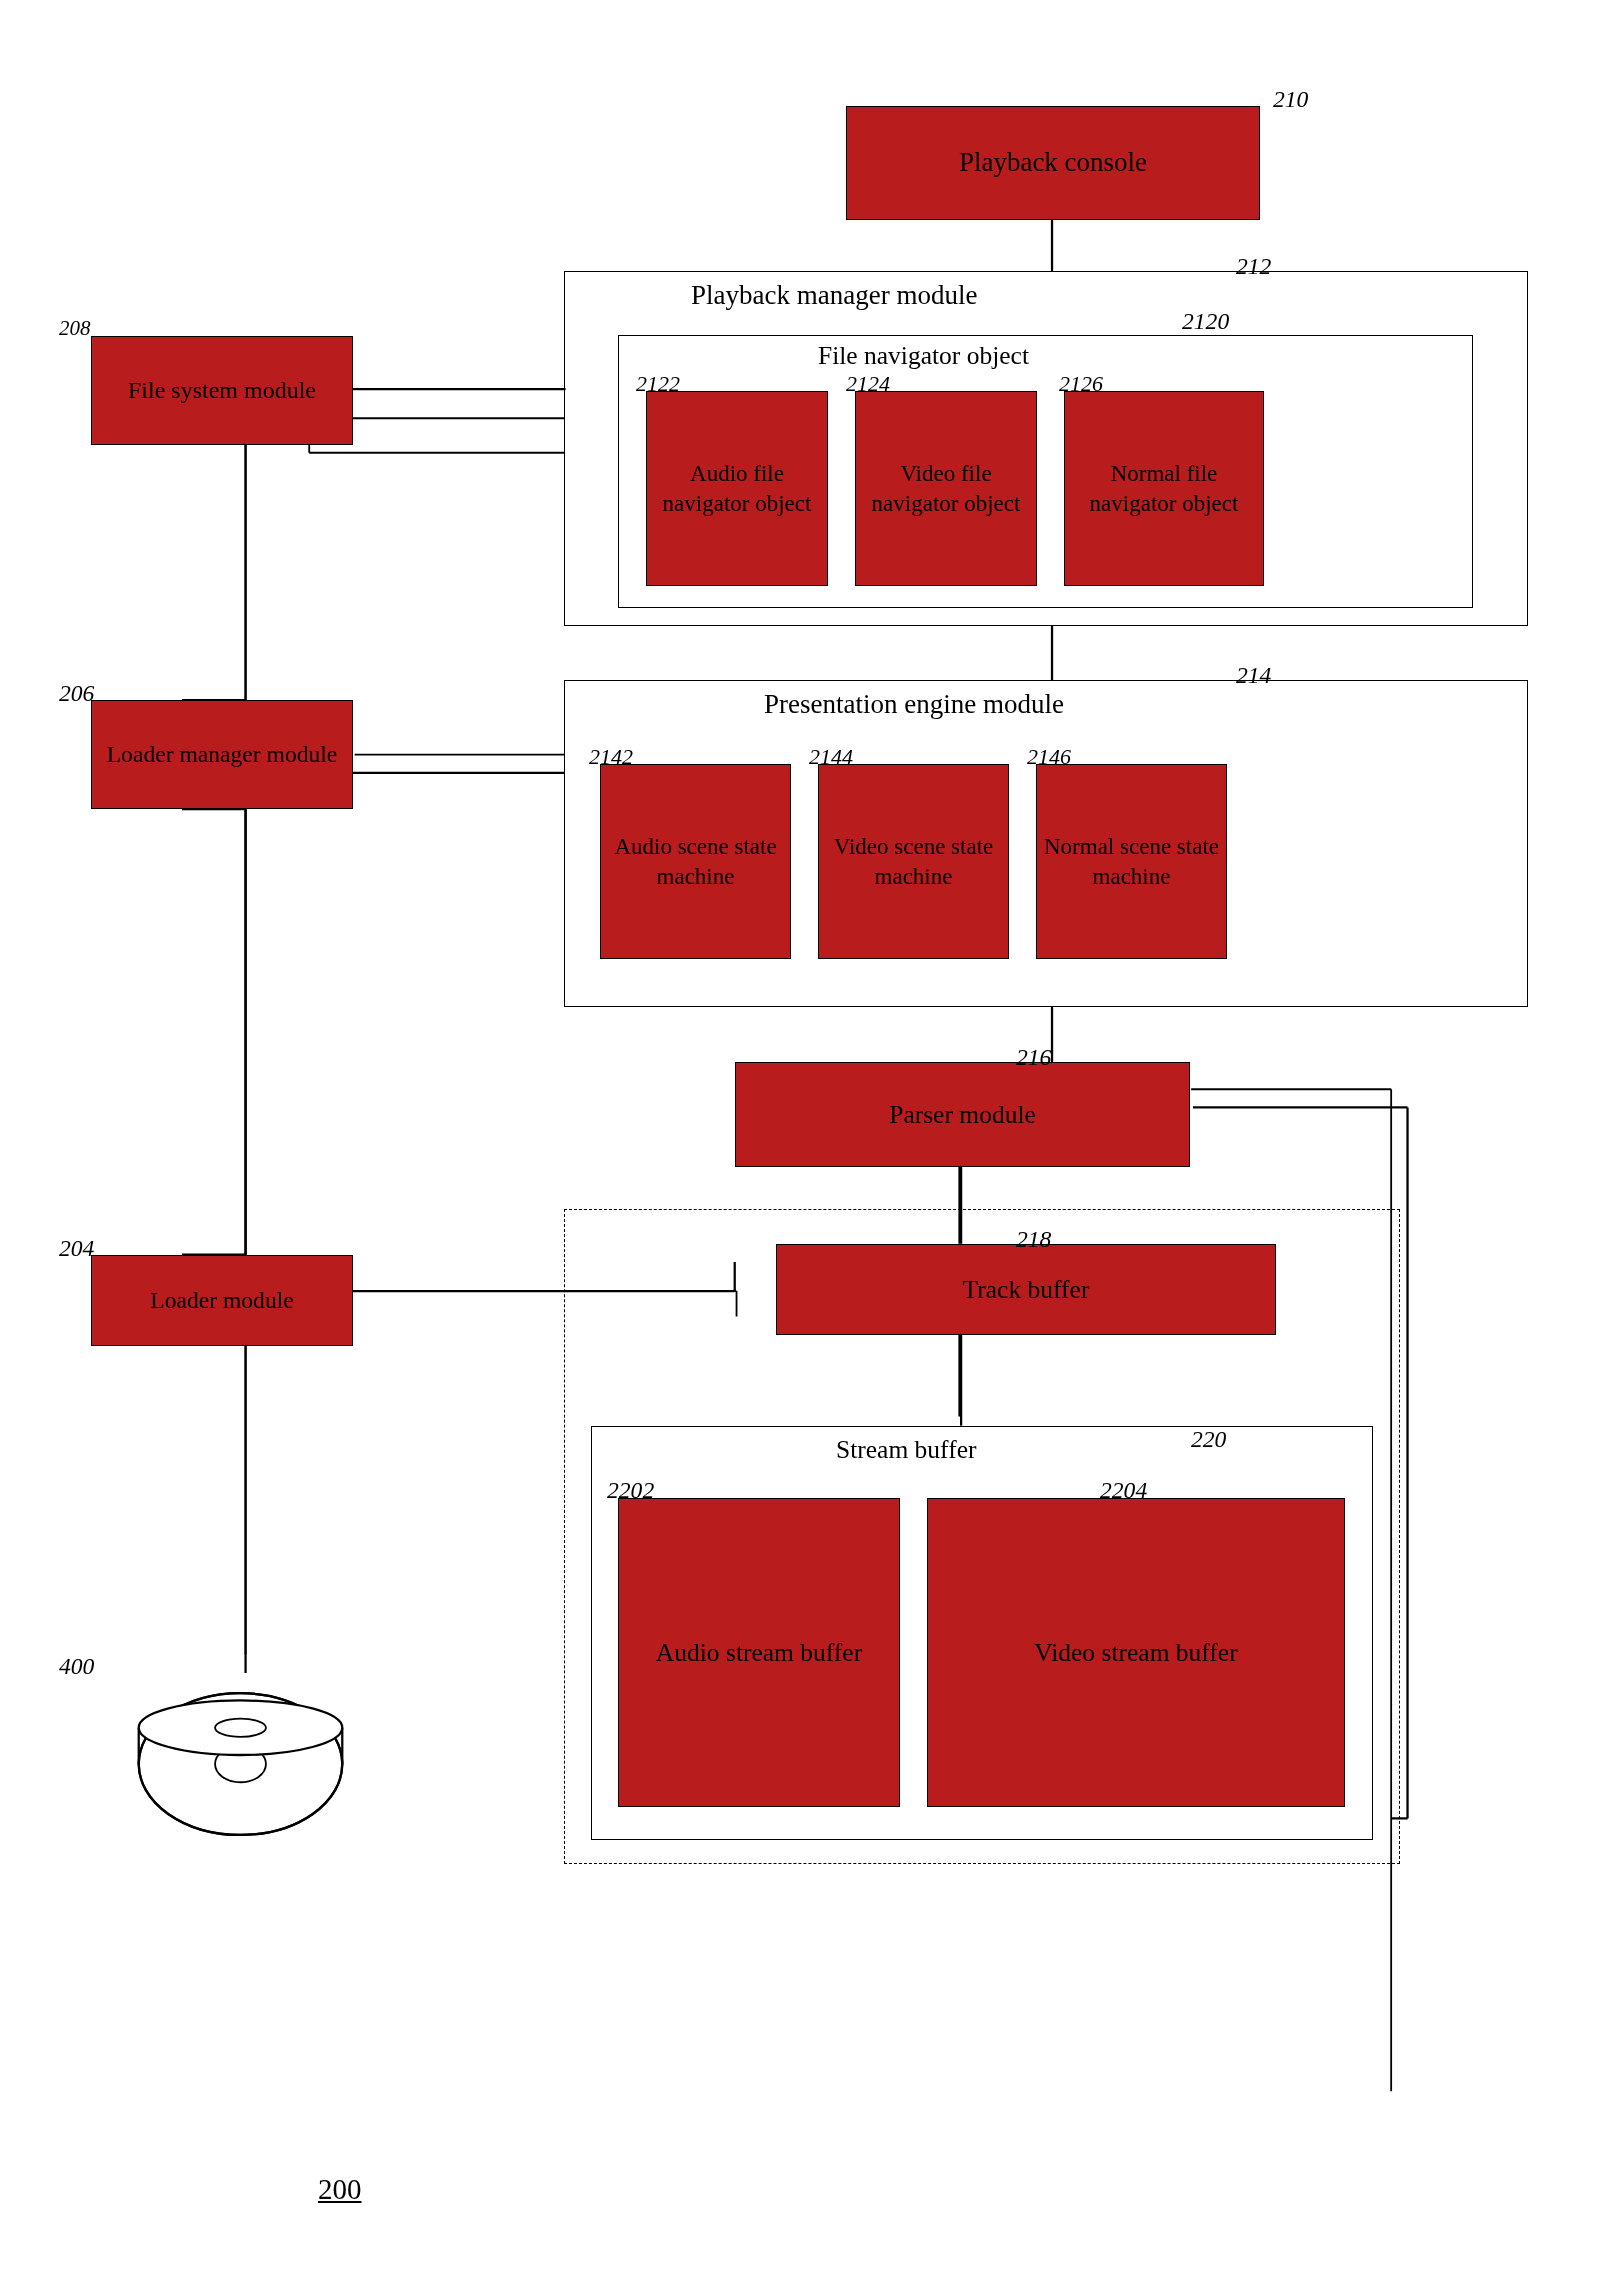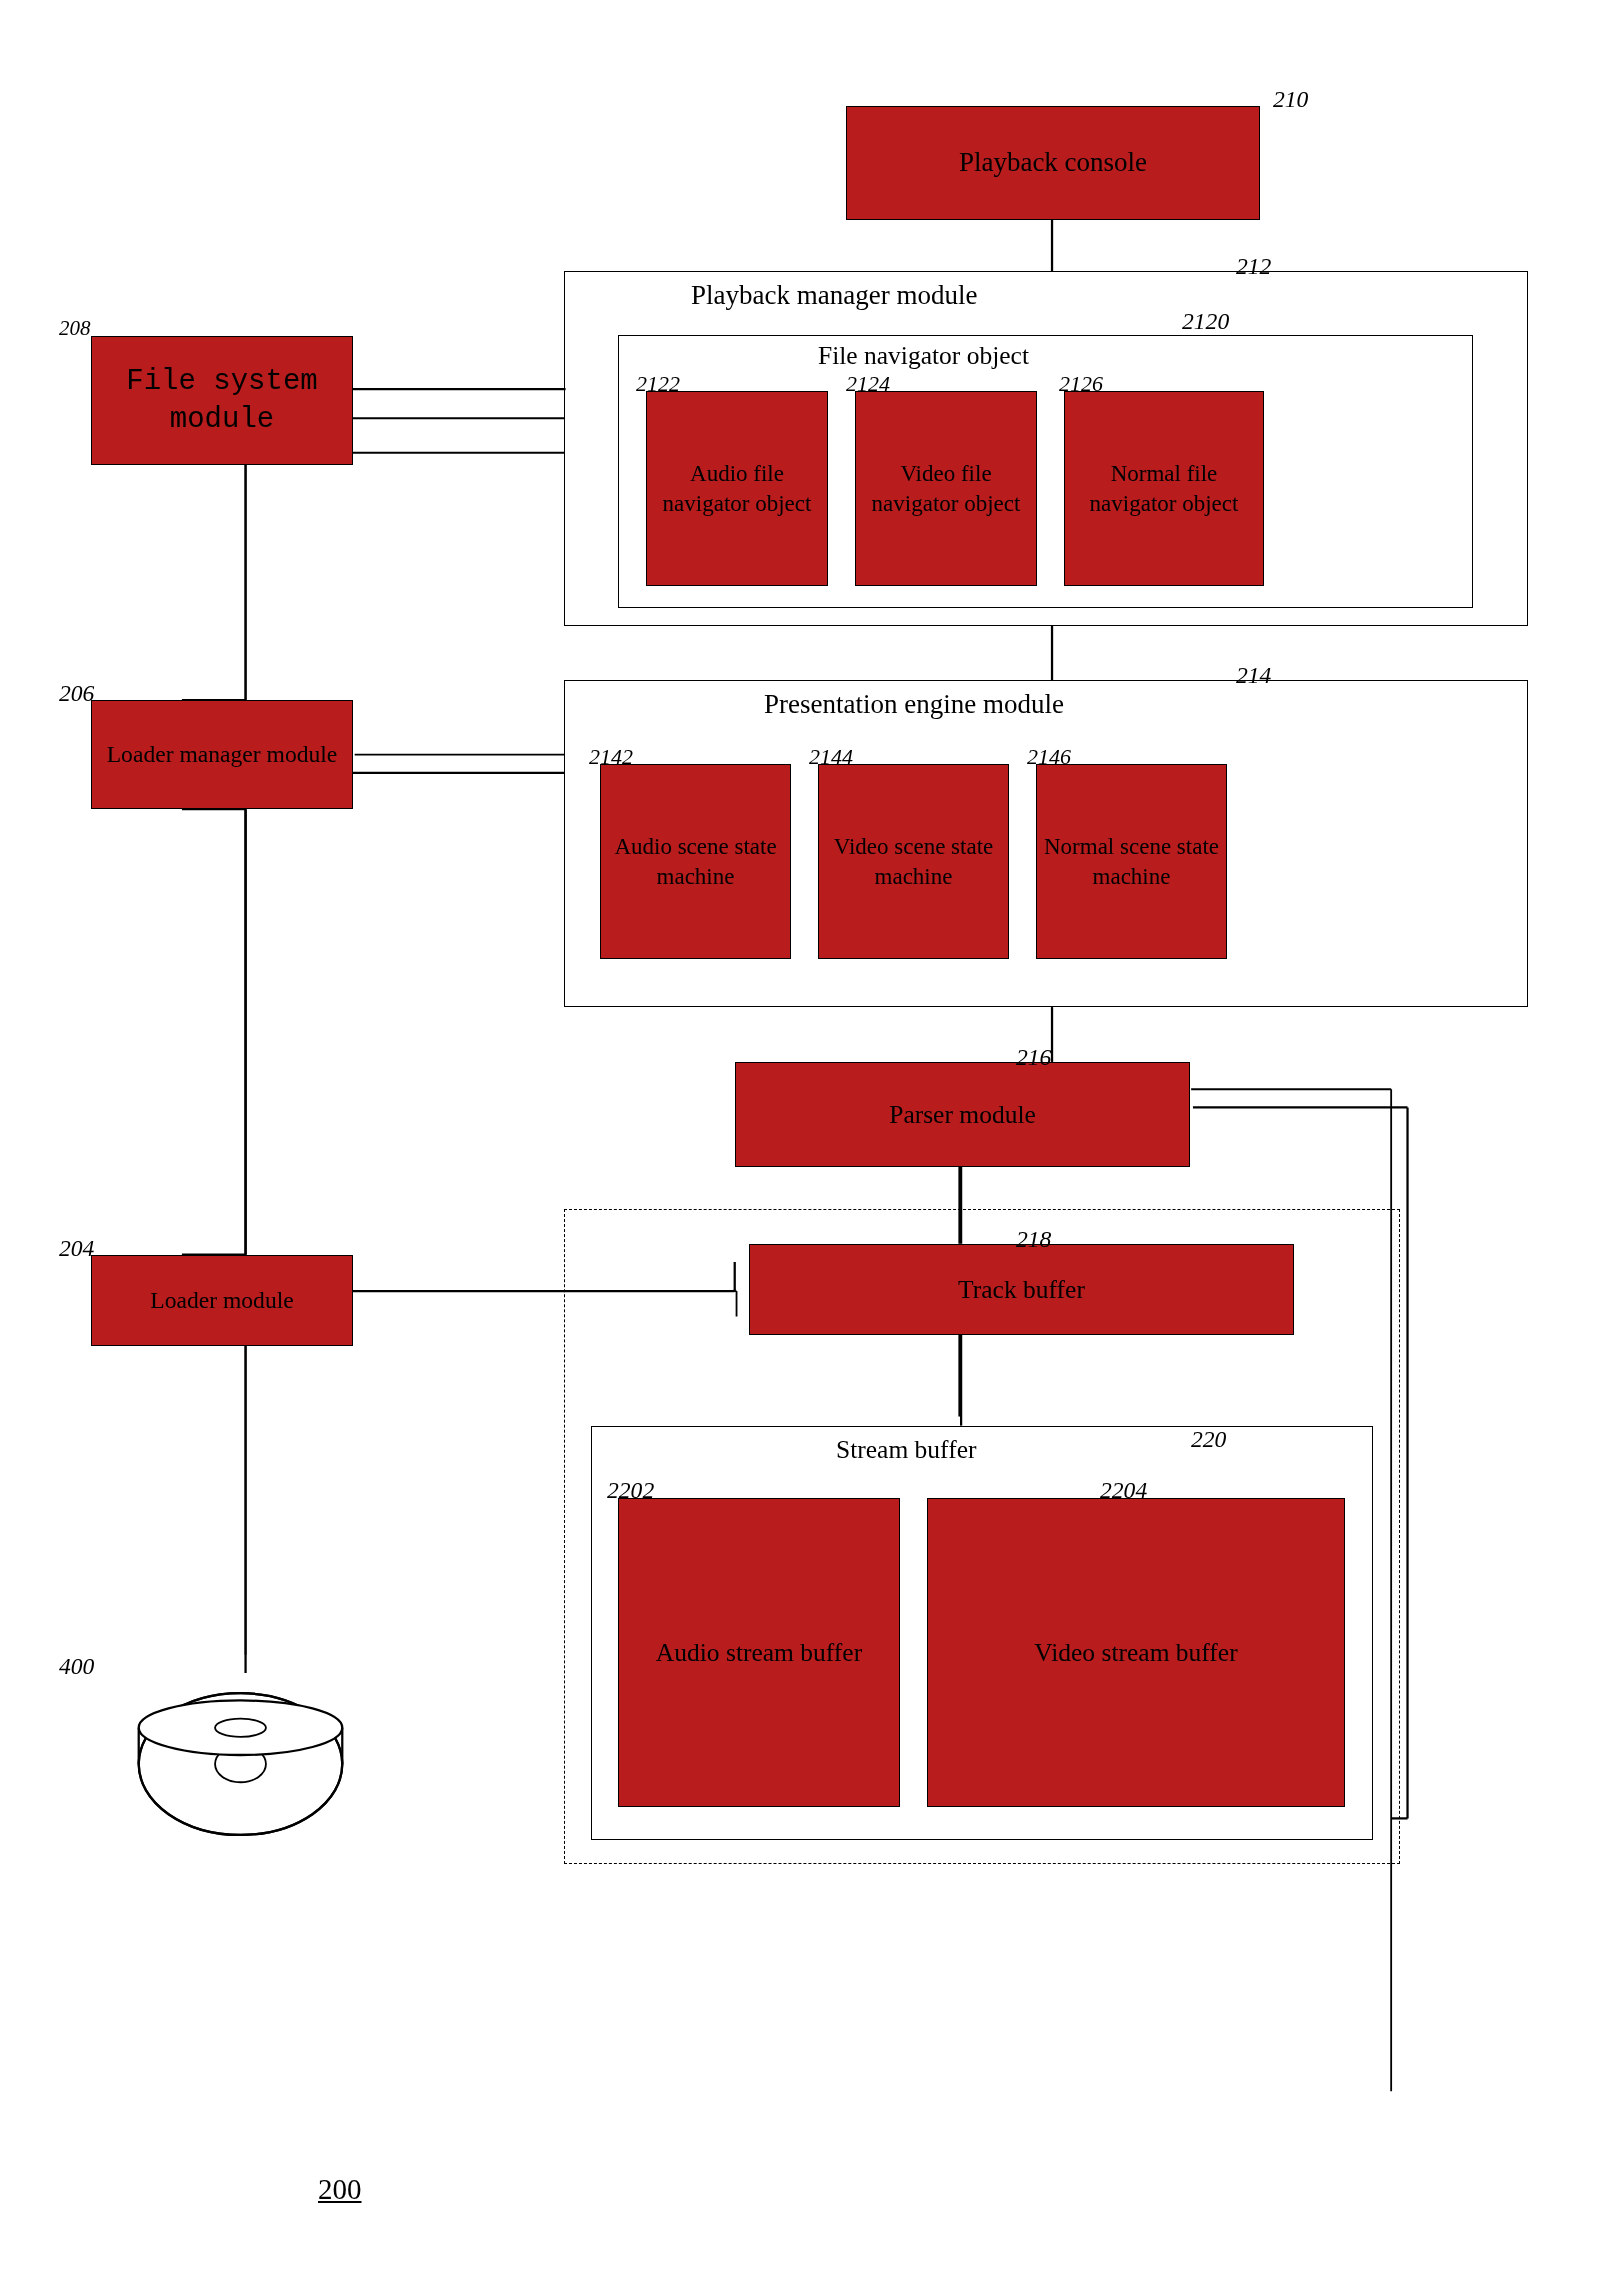--- a/index.html
+++ b/index.html
@@ -201,21 +201,21 @@
   <div class="box" style="left:818px; top:764px; width:191px; height:195px; font-size:23px;">
     <span>Video scene state machine</span>
   </div>
   <div class="ref-number" style="left:809px; top:744px; font-size:22px;">2144</div>
 
   <div class="box" style="left:1036px; top:764px; width:191px; height:195px; font-size:23px;">
     <span>Normal scene state machine</span>
   </div>
   <div class="ref-number" style="left:1027px; top:744px; font-size:22px;">2146</div>
 
-  <div class="box" style="left:91px; top:336px; width:262px; height:129px; font-size:29px;font-family:Liberation Mono, monospace;">
+  <div class="box" style="left:91px; top:336px; width:262px; height:109px; font-size:24px;">
     <span>File system module</span>
   </div>
   <div class="ref-number" style="left:59px; top:316px; font-size:21px;text-align:right;">208</div>
 
   <div class="box" style="left:91px; top:700px; width:262px; height:109px; font-size:23.6px;">
     <span>Loader manager module</span>
   </div>
   <div class="ref-number" style="left:59px; top:680px; font-size:23.6px;">206</div>
 
   <div class="box" style="left:91px; top:1255px; width:262px; height:91px; font-size:23.6px;">
@@ -224,21 +224,21 @@
   <div class="ref-number" style="left:59px; top:1235px; font-size:23.6px;">204</div>
 
   <div class="box" style="left:735px; top:1062px; width:455px; height:105px; font-size:25.5px;">
     <span>Parser module</span>
   </div>
   <div class="ref-number" style="left:1016px; top:1044px; font-size:23.6px;">216</div>
 
   <div class="dashed-box" style="left:564px; top:1209px; width:836px; height:655px;">
   </div>
 
-  <div class="box" style="left:749px; top:1244px; width:545px; height:91px; font-size:25.5px;">
+  <div class="box" style="left:776px; top:1244px; width:500px; height:91px; font-size:25.5px;">
     <span>Track buffer</span>
   </div>
   <div class="ref-number" style="left:1016px; top:1226px; font-size:23.6px;">218</div>
 
   <div class="box-outer" style="left:591px; top:1426px; width:782px; height:414px;">
   </div>
   <div class="box-label" style="left:836px; top:1435px; font-size:25.5px;">Stream buffer</div>
   <div class="ref-number" style="left:1191px; top:1426px; font-size:23.6px;">220</div>
 
   <div class="box" style="left:618px; top:1498px; width:282px; height:309px; font-size:25.5px;">

